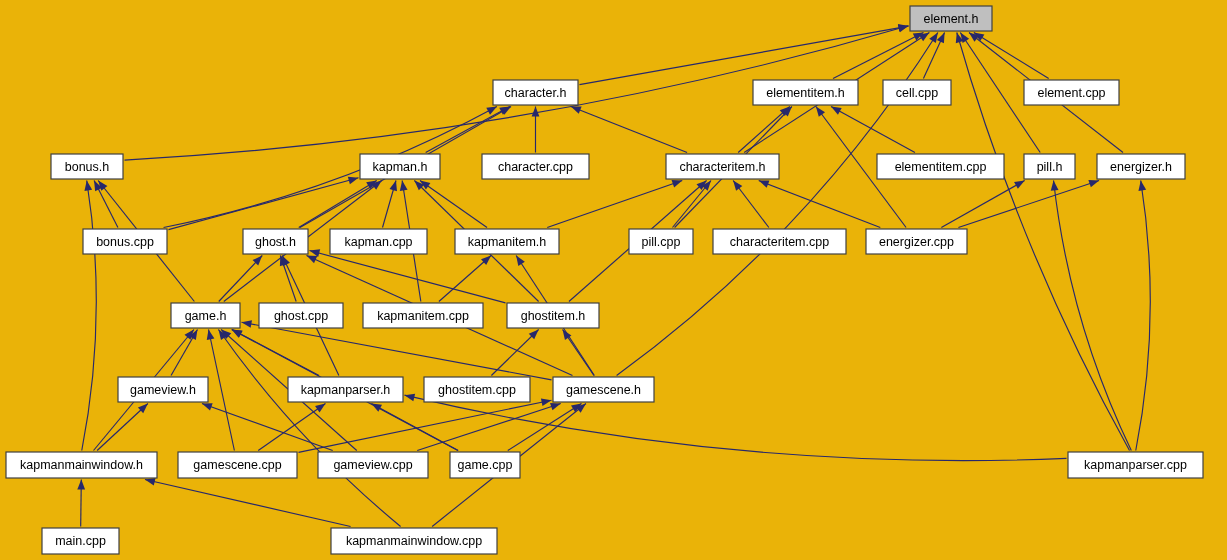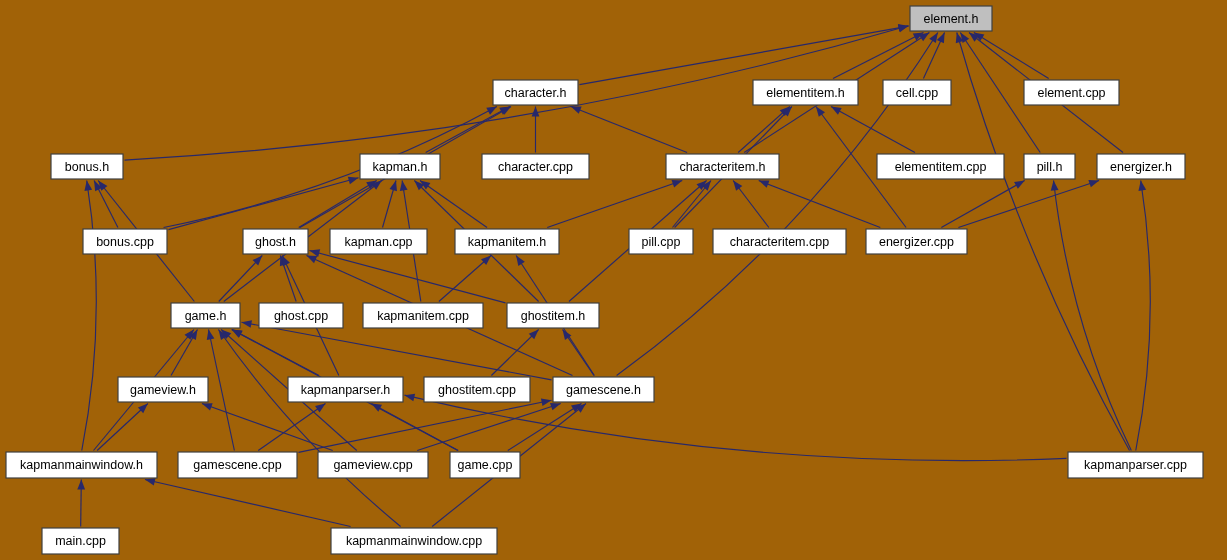--- a/index.html
+++ b/index.html
@@ -1,17 +1,17 @@
 <!DOCTYPE html>
 <html><head>
 <meta charset="utf-8">
 <style>
   html,body{margin:0;padding:0;background:#ffffff;}
   body{font-family:"Liberation Sans","DejaVu Sans",sans-serif;}
-  #canvas{position:relative;width:1227px;height:560px;overflow:hidden;background:#a16207;}
+  #canvas{position:relative;width:1227px;height:560px;overflow:hidden;background:#eab308;}
   #graph-svg{position:absolute;left:0;top:0;width:1227px;height:560px;}
   .gnode rect{fill:#ffffff;stroke:#404040;stroke-width:1.2px;}
   .gnode.root rect{fill:#bfbfbf;stroke:#404040;stroke-width:1.2px;}
   .gnode text{font-family:"Liberation Sans","DejaVu Sans",sans-serif;font-size:12.5px;fill:#000000;
               dominant-baseline:middle;text-anchor:middle;}
   .edge{fill:none;stroke:#27286b;stroke-width:1.15px;}
   .arrowhead{fill:#27286b;stroke:none;}
 </style>
 </head>
 <body>

